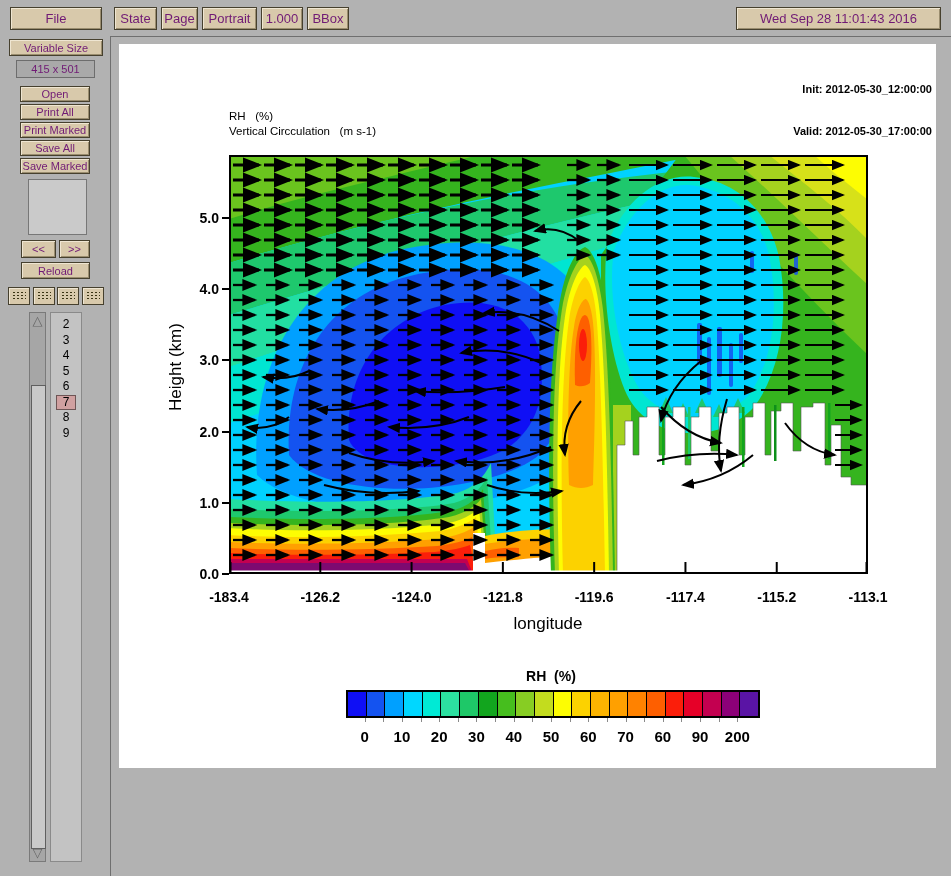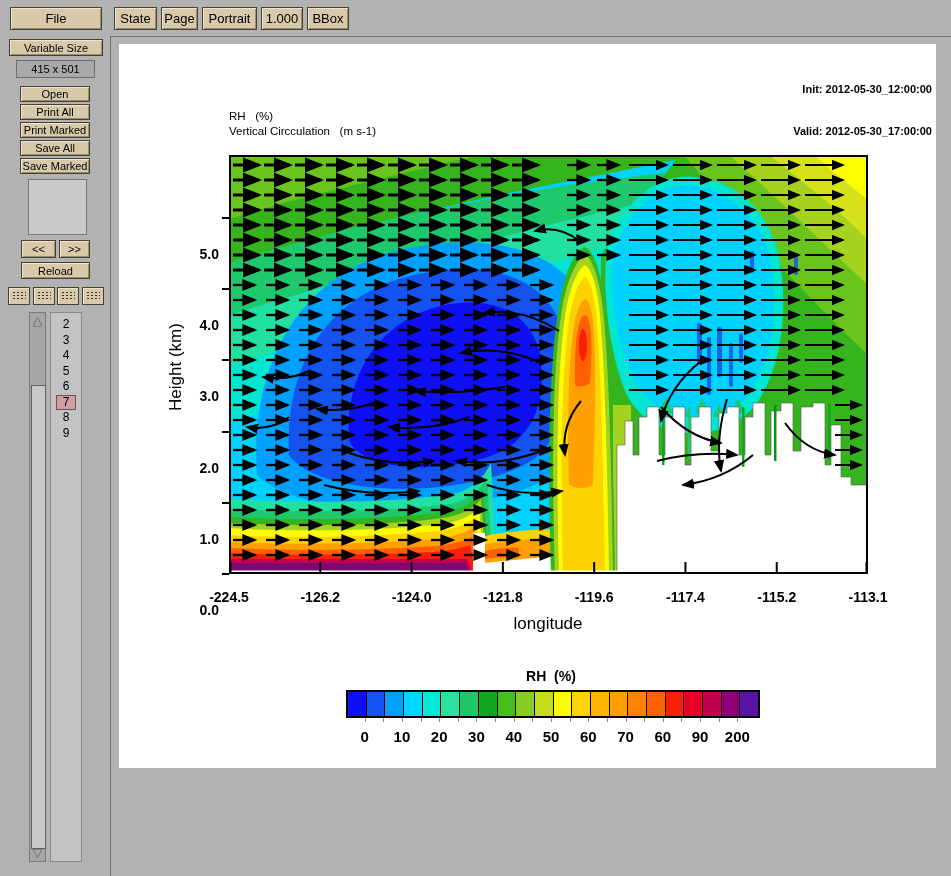--- a/index.html
+++ b/index.html
@@ -1,31 +1,31 @@
 <!DOCTYPE html>
 <html><head>
 <meta charset="utf-8">
 <style>
   html,body{margin:0;padding:0;}
   body{font-family:"Liberation Sans",sans-serif;}
   #window{position:relative;width:951px;height:876px;background:#b2b2b2;overflow:hidden;}
   .btn{position:absolute;background:#d8c9ab;border:1px solid #46402e;
        box-shadow:inset 1px 1px 0 #efe6d2,inset -1px -1px 0 #9a8d6f;
        display:flex;align-items:center;justify-content:center;
-       font-size:13px;color:#000000;box-sizing:border-box;cursor:default;white-space:pre;}
+       font-size:13px;color:#701a75;box-sizing:border-box;cursor:default;white-space:pre;}
   .sbtn{font-size:11px;}
   .sunken{background:#a9a9a9;border:1px solid #6d6d6d;box-shadow:inset 1px 1px 0 #8b8b8b;}
   #viewport{position:absolute;left:110px;top:36px;width:841px;height:840px;
             background:#b2b2b2;border-top:1px solid #6f6f6f;border-left:1px solid #6f6f6f;}
   #page{position:absolute;left:8px;top:7px;width:817px;height:724px;background:#ffffff;}
   .ptext{position:absolute;color:#000;white-space:pre;}
   .xtick-label{position:absolute;top:545px;transform:translateX(-50%);
                font-size:14px;font-weight:700;white-space:nowrap;}
   .ytick-label{position:absolute;left:40px;width:60px;text-align:right;
-               transform:translateY(-50%);font-size:14px;font-weight:700;margin-top:36px;}
+               transform:translateY(-50%);font-size:14px;font-weight:700;}
   .ytickmark{position:absolute;left:103px;width:7px;height:2px;background:#000;}
   #colorbar{position:absolute;left:227px;top:646px;width:410px;height:24px;
             border:2px solid #000;display:flex;box-sizing:content-box;}
   .cbcell{flex:1;border-right:1px solid #000;}
   .cbcell:last-child{border-right:none;}
   .cbtick{position:absolute;top:674px;width:1px;height:4px;background:#8a8a8a;}
   .cblabel{position:absolute;top:684px;width:30px;text-align:center;
            font-size:15px;font-weight:700;}
   .pagenum{height:15.5px;line-height:15.5px;text-align:center;font-size:12px;color:#000;cursor:default;}
   .pagenum .inner{display:inline-block;min-width:20px;}
@@ -49,20 +49,21 @@
 <body>
 
 <div id="window">
 
   <div class="btn" style="left:10px;top:7px;width:92px;height:23px">File</div>
   <div class="btn" style="left:114px;top:7px;width:43px;height:23px">State</div>
   <div class="btn" style="left:161px;top:7px;width:37px;height:23px">Page</div>
   <div class="btn" style="left:202px;top:7px;width:55px;height:23px">Portrait</div>
   <div class="btn" style="left:261px;top:7px;width:42px;height:23px">1.000</div>
   <div class="btn" style="left:307px;top:7px;width:42px;height:23px">BBox</div>
+  <div class="btn" style="left:736px;top:7px;width:205px;height:23px">Wed Sep 28 11:01:43 2016</div>
 
   <div class="btn sbtn" style="left:9px;top:39px;width:94px;height:17px">Variable Size</div>
   <div class="btn sbtn sunken" style="left:16px;top:60px;width:79px;height:18px;box-shadow:none">415 x 501</div>
   <div class="btn sbtn" style="left:20px;top:86px;width:70px;height:16px">Open</div>
   <div class="btn sbtn" style="left:20px;top:104px;width:70px;height:16px">Print All</div>
   <div class="btn sbtn" style="left:20px;top:122px;width:70px;height:16px">Print Marked</div>
   <div class="btn sbtn" style="left:20px;top:140px;width:70px;height:16px">Save All</div>
   <div class="btn sbtn" style="left:20px;top:158px;width:70px;height:16px">Save Marked</div>
 
   <div id="preview-box"></div>
@@ -611,21 +612,21 @@
             <line x1="182.58" x2="182.58" y1="407" y2="418" stroke="#000" stroke-width="2"></line>
             <line x1="273.87" x2="273.87" y1="407" y2="418" stroke="#000" stroke-width="2"></line>
             <line x1="365.16" x2="365.16" y1="407" y2="418" stroke="#000" stroke-width="2"></line>
             <line x1="456.45000000000005" x2="456.45000000000005" y1="407" y2="418" stroke="#000" stroke-width="2"></line>
             <line x1="547.74" x2="547.74" y1="407" y2="418" stroke="#000" stroke-width="2"></line>
             <line x1="637.5" x2="637.5" y1="407" y2="418" stroke="#000" stroke-width="2"></line>
           </g>
         <rect x="1" y="1" width="637" height="417" fill="none" stroke="#000" stroke-width="2"></rect>
       </svg>
 
-    <div class="xtick-label" style="left: 110px;">-224.5</div>
+    <div class="xtick-label" style="left: 110px;">-183.4</div>
         <div class="xtick-label" style="left: 201.29px;">-126.2</div>
         <div class="xtick-label" style="left: 292.58px;">-124.0</div>
         <div class="xtick-label" style="left: 383.87px;">-121.8</div>
         <div class="xtick-label" style="left: 475.16px;">-119.6</div>
         <div class="xtick-label" style="left: 566.45px;">-117.4</div>
         <div class="xtick-label" style="left: 657.74px;">-115.2</div>
         <div class="xtick-label" style="left: 749.03px;">-113.1</div>
         <div class="ytick-label" style="top: 530px;">0.0</div>
         <div class="ytickmark" style="top: 529px;"></div>
         <div class="ytick-label" style="top: 458.8px;">1.0</div>

